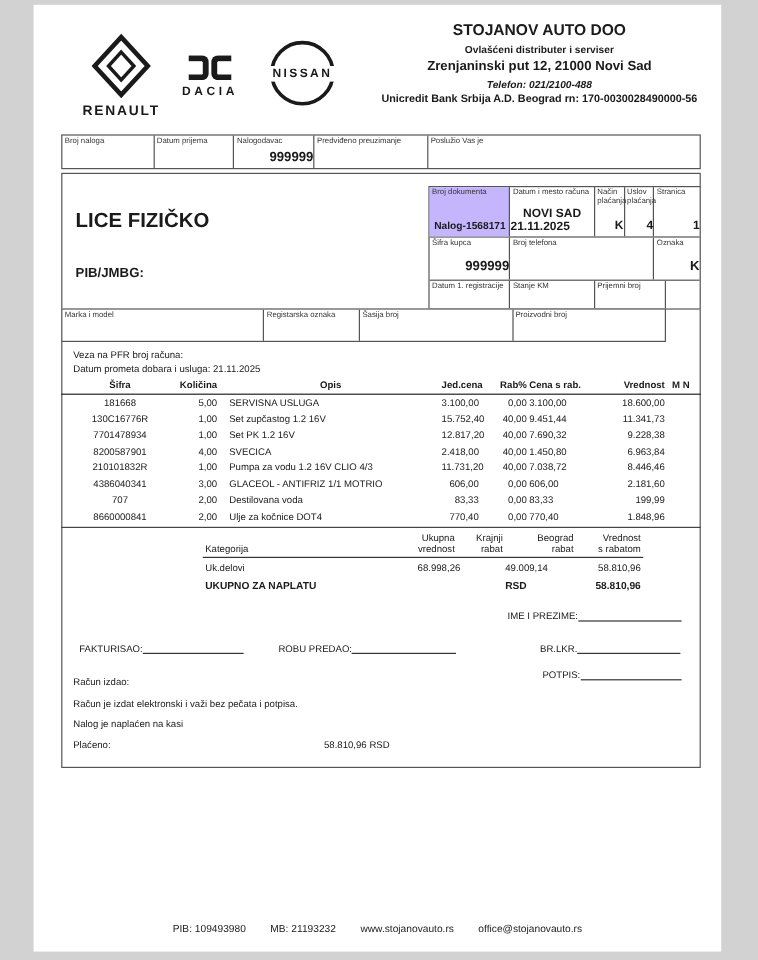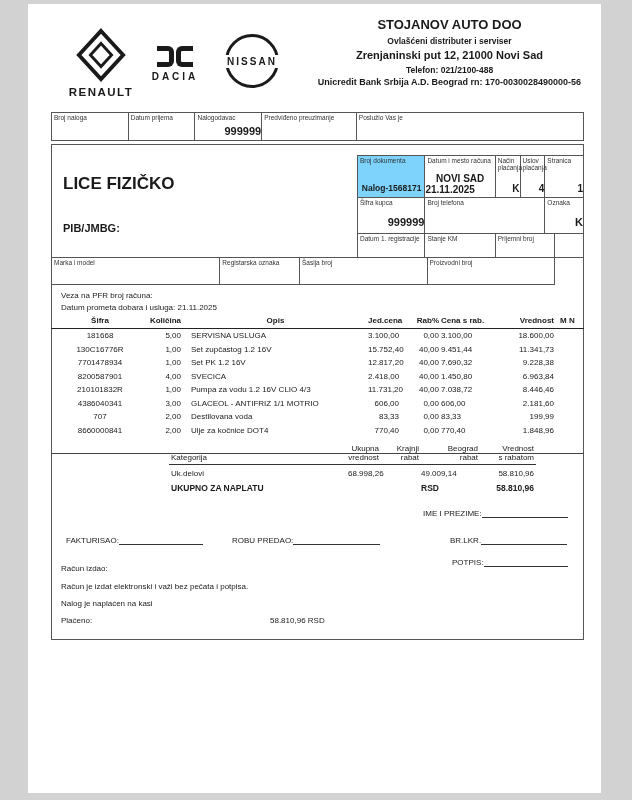--- a/index.html
+++ b/index.html
@@ -19,48 +19,48 @@
   .nissan-wrap { position:relative; width:58px; }
   .nissan-circle { width:54px; height:54px; border:3px solid #1a1a1a; border-radius:50%; margin:0 auto; }
   .nissan-band { position:absolute; left:-9px; right:-9px; top:21px; height:13px; background:#fff;
     display:flex; align-items:center; justify-content:center; font-weight:bold; font-size:10px; letter-spacing:2px; }
 
   
   .company { text-align:center; line-height:1.25; font-weight:bold; }
   .co-name { font-size:13px; margin-bottom:3px; }
   .co-sub  { font-size:8.5px; margin-bottom:2px; }
   .co-addr { font-size:11px; margin-bottom:2px; }
-  .co-tel  { font-size:8.5px; margin-bottom:2px; }
+  .co-tel  { font-size:8.5px; margin-bottom:2px;font-style:italic; }
   .co-bank { font-size:9px; white-space:nowrap; }
 
   
   .boxrow { display:flex; border:1px solid #555; }
   .fcell { position:relative; border-right:1px solid #555; height:100%; }
   .fcell:last-child { border-right:none; }
   .lbl { position:absolute; top:1px; left:2px; font-size:6.5px; color:#333; line-height:1.1; }
   .val-center { position:absolute; left:0; right:0; bottom:3px; text-align:right; font-weight:bold; font-size:11px; }
   .bigbox { border:1px solid #555; }
-  .shaded { background:#7dd3fc; }
+  .shaded { background:#c4b5fd; }
 
   .grid-row { display:flex; border-bottom:1px solid #555; }
   .grid-row.last { border-bottom:none; }
 
   
   .ithead { display:flex; font-weight:bold; font-size:8px; border-bottom:1.5px solid #222; padding-bottom:3px; align-items:flex-end; }
   .irow { display:flex; font-size:8px; line-height:13.5px; }
   .c { flex:none; }
   .c1 { width:98px; text-align:center; }
   .c2 { width:34px; text-align:right; padding-right:2px; }
   .c3 { width:185px; text-align:left; padding-left:8px; }
   .c4 { width:33px; text-align:right; padding-right:2px; }
   .c5 { width:40px; text-align:right; padding-right:2px; }
   .c6 { width:59px; text-align:left; padding-right:2px; }
   .c7 { width:56px; text-align:right; padding-right:2px; }
   .c8 { width:48px; text-align:left; padding-left:4px; }
-  .itbody { border-bottom:1px solid #444; padding-bottom:16px; }
+  .itbody { border-bottom:1px solid #444; padding-bottom:2px; }
 
   
   .trow { display:flex; font-size:8px; line-height:13px; }
   .t1 { width:179px; text-align:left; padding-left:2px; }
   .thead { display:flex; font-size:8px; line-height:9px; align-items:flex-end; border-bottom:1.5px solid #333; padding-bottom:2px; }
   .thead .c4,.thead .c5,.thead .c6,.thead .c7 { text-align:right; }
   .tbold { font-weight:bold; font-size:8.5px; }
 
   
   .sig { font-size:8px; white-space:nowrap; }
@@ -354,15 +354,21 @@
     <div class="abs sig" style="left:424px; top:554px;">
       <span>POTPIS:</span><span class="uline" style="width:84px;"></span>
     </div>
 
     <div class="abs note" style="left:33px; top:560px;">Račun izdao:</div>
     <div class="abs note" style="left:33px; top:578px;">Račun je izdat elektronski i važi bez pečata i potpisa.</div>
     <div class="abs note" style="left:33px; top:595px;">Nalog je naplaćen na kasi</div>
     <div class="abs note" style="left:33px; top:612px;">Plaćeno:</div>
     <div class="abs note" style="left:242px; top:612px;">58.810,96 RSD</div>
 
+    <div class="footer" style="top:765px;">
+      <span>PIB: 109493980</span>
+      <span>MB: 21193232</span>
+      <span>www.stojanovauto.rs</span>
+      <span>office@stojanovauto.rs</span>
+    </div>
 
   </div>
 </div>
 
 </body></html>

